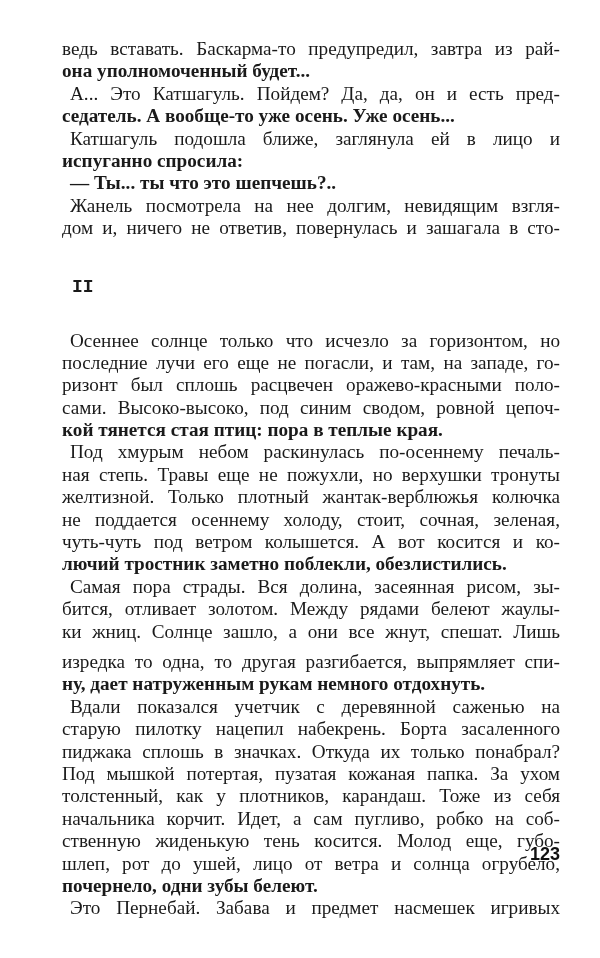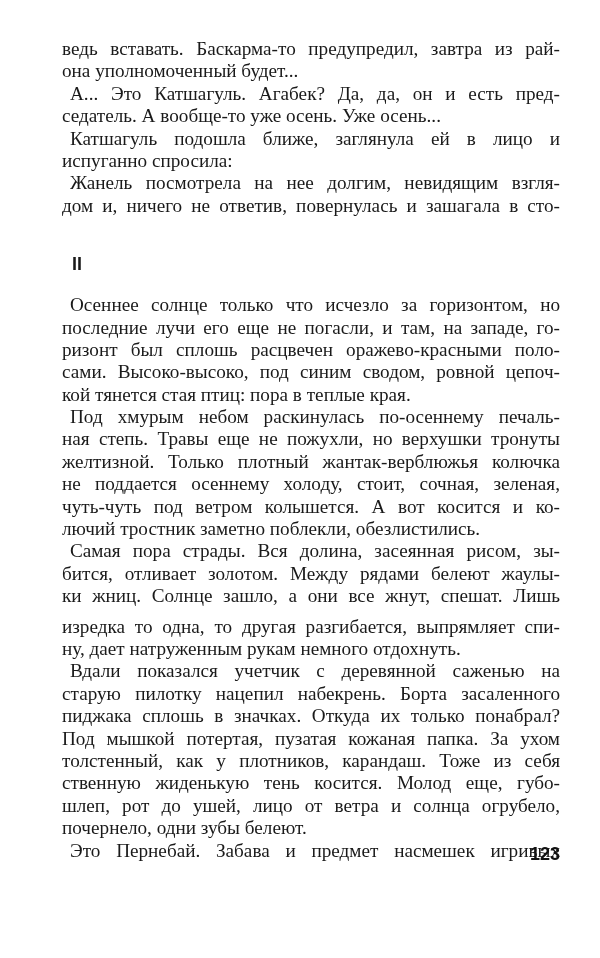--- a/index.html
+++ b/index.html
@@ -3,36 +3,37 @@
 <meta charset="utf-8">
 <style>
   html, body { margin: 0; padding: 0; background: #ffffff; }
   body { width: 600px; height: 958px; position: relative; overflow: hidden; }
   .page {
     position: absolute; left: 70px; top: 38px; width: 490px;
     font-family: "Liberation Serif", serif; font-size: 19.2px; line-height: 22.4px;
     color: #1a1a1a; text-align: justify;
   }
   .line { display: block; white-space: nowrap; text-align-last: justify; text-align: justify; height: 22.4px; }
-  .line.last { text-align-last: left; }
+  .line.last { text-align-last: left; font-weight: bold; }
   .gap { height: 36px; }
-  .chapter { font-family: Liberation Sans, sans-serif; font-weight: bold; font-size: 18px; height: 22px; margin-bottom: 19px; margin-left: 2px; }
+  .chapter { font-family: Liberation Mono, monospace; font-weight: bold; font-size: 18px; height: 22px; margin-bottom: 32px; margin-left: 2px; }
   .pagenum { position: absolute; left: 530px; top: 844px; font-family: "Liberation Sans", sans-serif; font-weight: bold; font-size: 18px; color: #111; }
 </style>
 </head>
 <body>
 
 <div class="page">
   <div id="block1">
       <span class="line" style="margin-left: -8px; font-family: Liberation Serif, serif;">ведь вставать. Баскарма-то предупредил, завтра из рай-</span>
       <span class="line last" style="margin-left: -8px;">она уполномоченный будет...</span>
-      <span class="line" style="padding-left: 0px;">А... Это Катшагуль. Агабек? Да, да, он и есть пред-</span>
+      <span class="line" style="padding-left: 0px;">А... Это Катшагуль. Пойдем? Да, да, он и есть пред-</span>
       <span class="line last" style="margin-left: -8px;">седатель. А вообще-то уже осень. Уже осень...</span>
       <span class="line" style="padding-left: 0px;">Катшагуль подошла ближе, заглянула ей в лицо и</span>
       <span class="line last" style="margin-left: -8px;">испуганно спросила:</span>
+      <span class="line last" style="padding-left: 0px;">— Ты... ты что это шепчешь?..</span>
       <span class="line" style="padding-left: 0px;">Жанель посмотрела на нее долгим, невидящим взгля-</span>
       <span class="line" style="margin-left: -8px;">дом и, ничего не ответив, повернулась и зашагала в сто-</span>
     </div>
   <div class="gap"></div>
   <div class="chapter">II</div>
   <div id="block2">
       <span class="line" style="padding-left: 0px;">Осеннее солнце только что исчезло за горизонтом, но</span>
       <span class="line" style="margin-left: -8px;">последние лучи его еще не погасли, и там, на западе, го-</span>
       <span class="line" style="margin-left: -8px;">ризонт был сплошь расцвечен оражево-красными поло-</span>
       <span class="line" style="margin-left: -8px;">сами. Высоко-высоко, под синим сводом, ровной цепоч-</span>
@@ -46,19 +47,20 @@
       <span class="line" style="padding-left: 0px;">Самая пора страды. Вся долина, засеянная рисом, зы-</span>
       <span class="line" style="margin-left: -8px;">бится, отливает золотом. Между рядами белеют жаулы-</span>
       <span class="line" style="margin-left: -8px;">ки жниц. Солнце зашло, а они все жнут, спешат. Лишь</span>
       <span class="line" style="margin-left: -8px; margin-top: 8px;">изредка то одна, то другая разгибается, выпрямляет спи-</span>
       <span class="line last" style="margin-left: -8px;">ну, дает натруженным рукам немного отдохнуть.</span>
       <span class="line" style="padding-left: 0px;">Вдали показался учетчик с деревянной саженью на</span>
       <span class="line" style="margin-left: -8px;">старую пилотку нацепил набекрень. Борта засаленного</span>
       <span class="line" style="margin-left: -8px;">пиджака сплошь в значках. Откуда их только понабрал?</span>
       <span class="line" style="margin-left: -8px;">Под мышкой потертая, пузатая кожаная папка. За ухом</span>
       <span class="line" style="margin-left: -8px;">толстенный, как у плотников, карандаш. Тоже из себя</span>
+      <span class="line" style="margin-left: -8px;">начальника корчит. Идет, а сам пугливо, робко на соб-</span>
       <span class="line" style="margin-left: -8px;">ственную жиденькую тень косится. Молод еще, губо-</span>
       <span class="line" style="margin-left: -8px;">шлеп, рот до ушей, лицо от ветра и солнца огрубело,</span>
       <span class="line last" style="margin-left: -8px;">почернело, одни зубы белеют.</span>
       <span class="line" style="padding-left: 0px;">Это Пернебай. Забава и предмет насмешек игривых</span>
     </div>
 </div>
 <div class="pagenum">123</div>
 
 </body></html>

